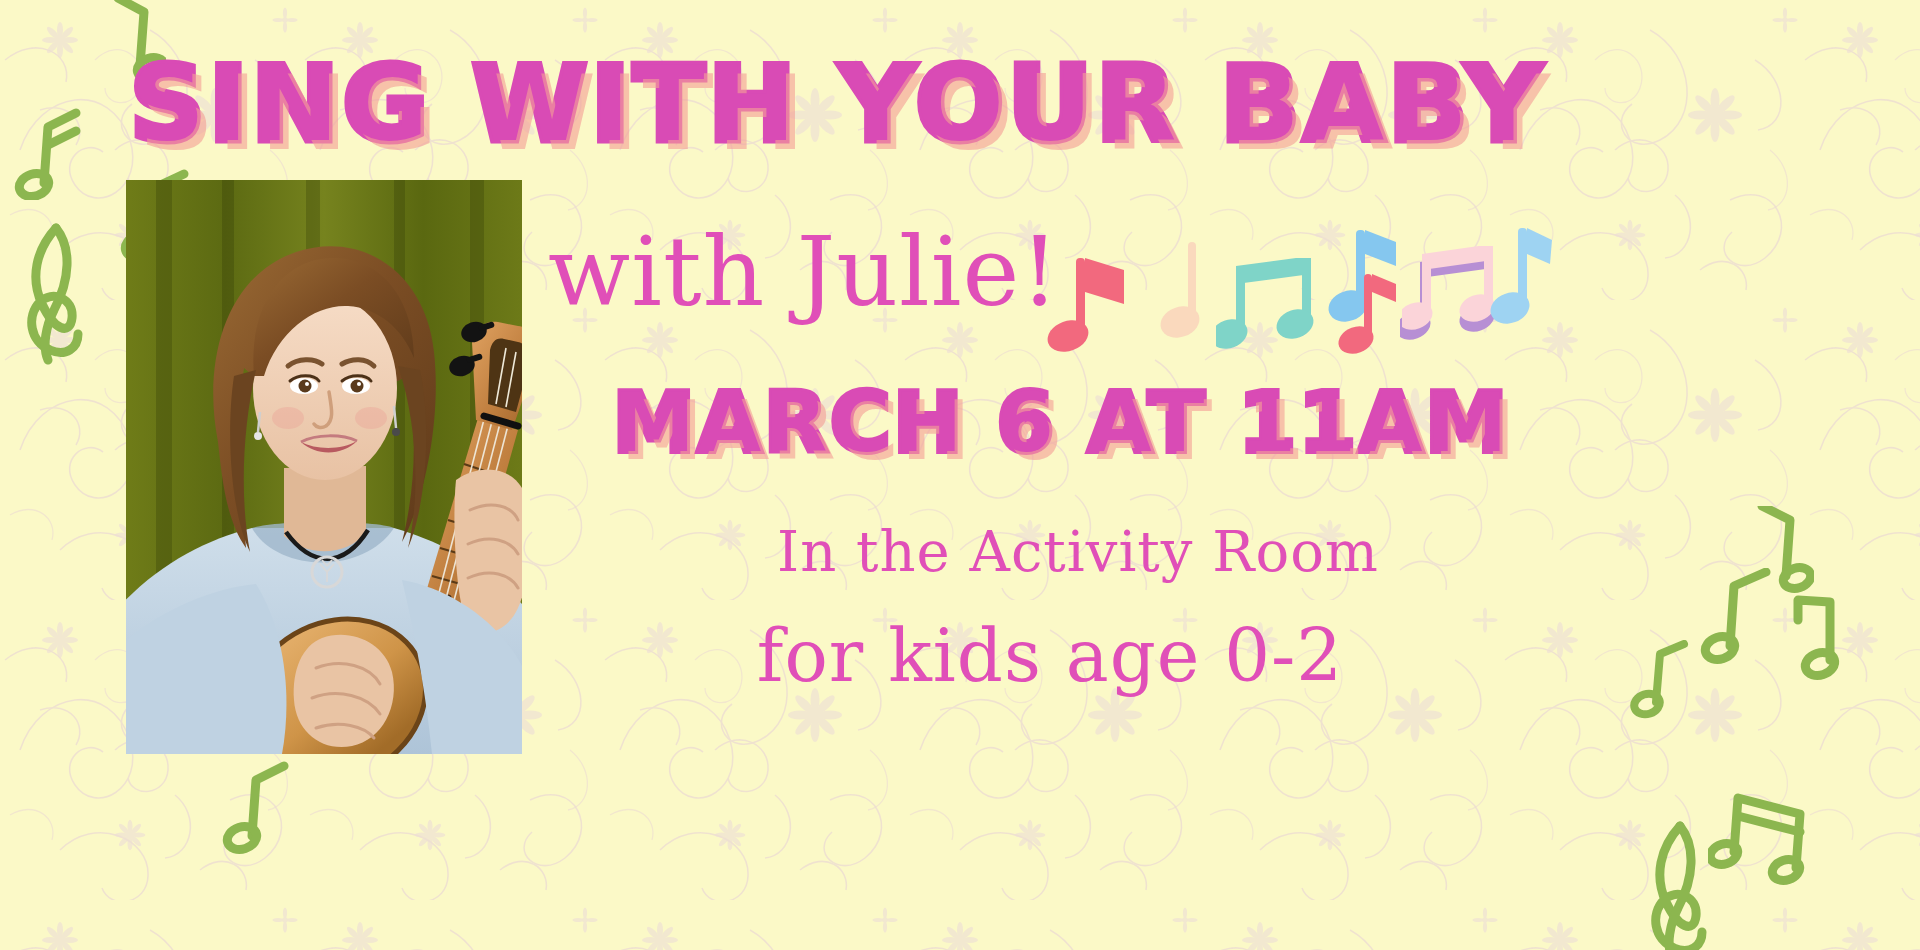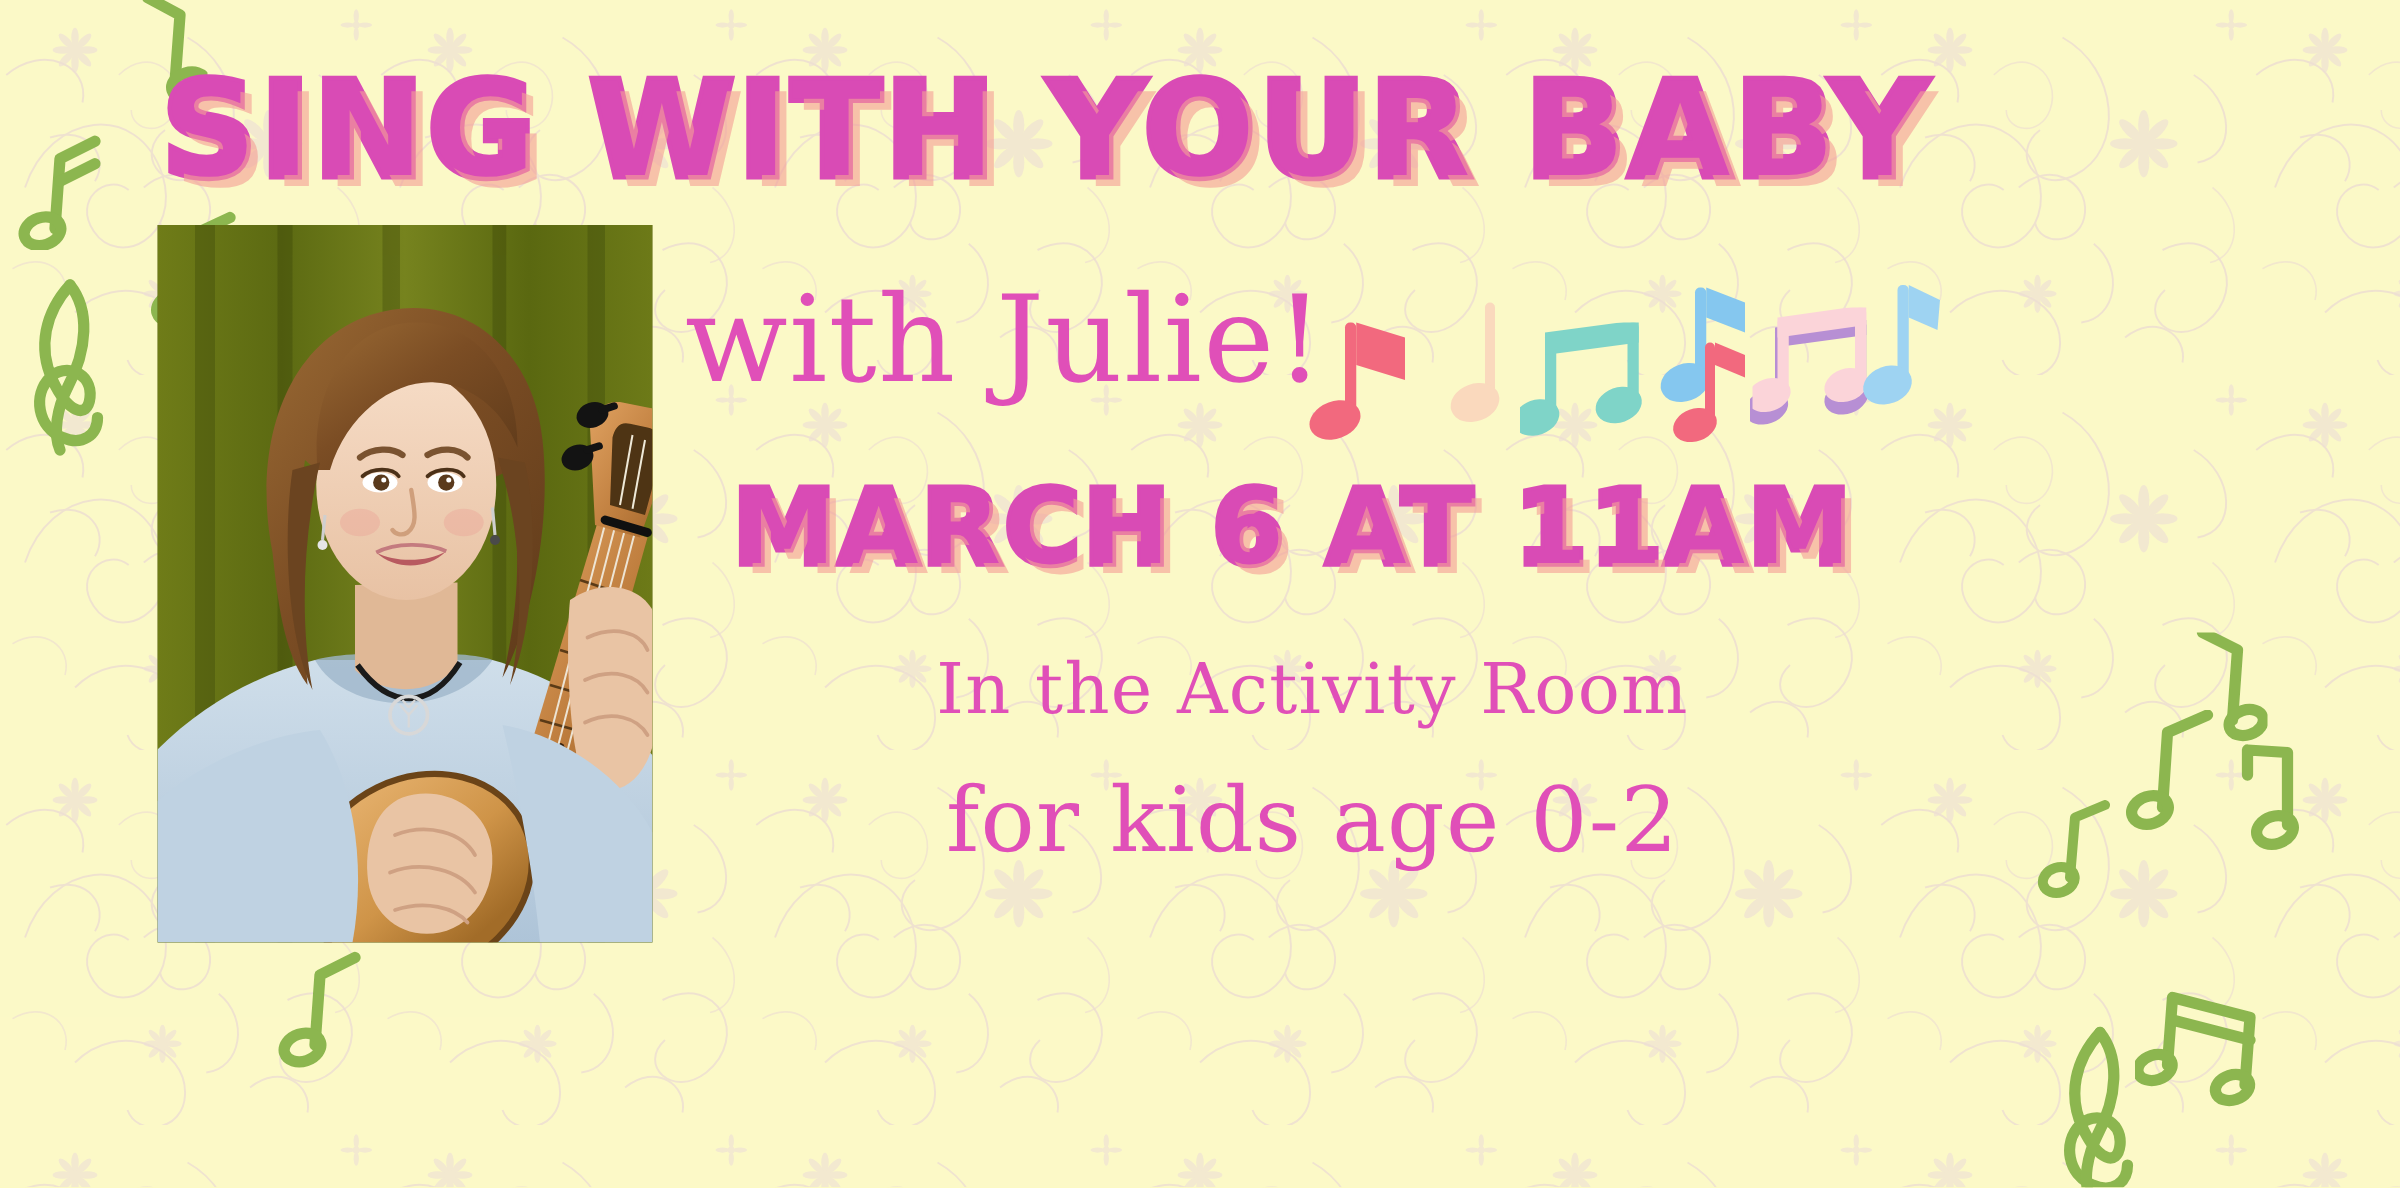--- a/index.html
+++ b/index.html
@@ -73,36 +73,36 @@
     left:1040px; top:224px;
     width:500px; height:130px;
     pointer-events:none;
   }
   .colorful-notes svg { position:absolute; }
 
   .line-date {
     position:absolute;
     left:560px; top:382px;
     width:950px;
-    text-align:center;
+    text-align:right;
     font-family:"DejaVu Sans", sans-serif;
     font-weight:bold;
     font-size:82px;
     line-height:1.0;
     letter-spacing:3px;
     color:#d94bb5;
     -webkit-text-stroke:6px #d94bb5;
     paint-order:stroke fill;
     text-shadow:8px 8px 0 rgba(244,160,150,.62);
     white-space:nowrap;
   }
 
   .line-room {
     position:absolute;
-    left:600px; top:524px;
+    left:628px; top:524px;
     width:900px;
     text-align:center;
     font-family:"DejaVu Serif", serif;
     font-size:56px;
     line-height:1.0;
     color:#e04fb8;
     letter-spacing:1px;
     white-space:nowrap;
   }
 

